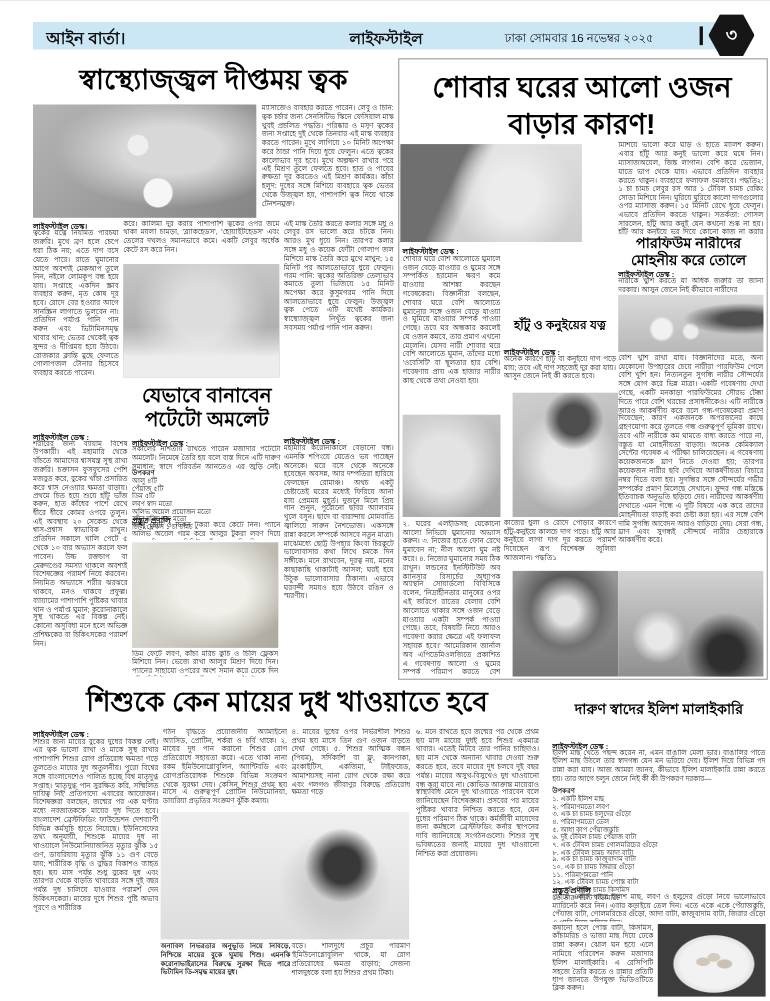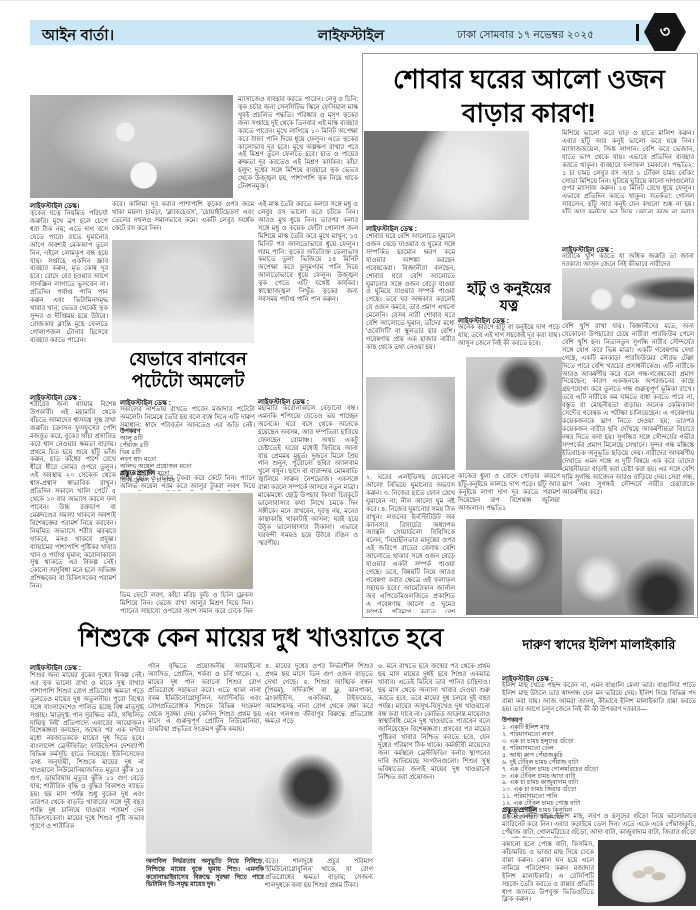--- a/index.html
+++ b/index.html
@@ -34,27 +34,28 @@
   #edge-rule{border-left:1px dashed #b9b9b9;width:0;}
 </style>
 </head>
 <body>
 
 <div id="page">
 
   <div id="hdrbar" class="abs" style="left:30px;top:19px;width:642px;height:25px;">
     <span class="abs" style="left:12px;top:3px;font-size:15px;font-weight:700;">আইন বার্তা।</span>
     <span class="abs" style="left:0;right:0;top:4px;text-align:center;font-size:14px;font-weight:700;">লাইফস্টাইল</span>
-    <span class="abs" style="right:78px;top:7px;font-size:10.5px;">ঢাকা সোমবার ১৭ নভেম্বর ২০২৫</span>
+    <span class="abs" style="right:78px;top:7px;font-size:10.5px;">ঢাকা সোমবার 16 নভেম্বর ২০২৫</span>
   </div>
   <div class="abs" style="left:636px;top:23px;width:3px;height:17px;background:#111;"></div>
   <div id="badge" class="abs" style="left:644px;top:12px;width:42px;height:38px;">
     <span>৩</span>
   </div>
 
+  <div class="abs hd nowrap" style="left:30px;top:55px;width:328px;height:36px;font-size:25px;">স্বাস্থ্যোজ্জ্বল দীপ্তময় ত্বক</div>
   <div class="abs ph p-spa" style="left:30px;top:94px;width:203px;height:103px;"></div>
   <div class="abs body" style="left:238px;top:94px;width:120px;height:104px;">ম্যাসাজেও ব্যবহার করতে পারেন। লেবু ও চিনি: ত্বক চর্চার জন্য সেনসিটিভ স্কিনে ফেসিয়াল মাস্ক খুবই প্রচলিত পদ্ধতি। পরিষ্কার ও মসৃণ ত্বকের জন্য সপ্তাহে দুই থেকে তিনবার এই মাস্ক ব্যবহার করতে পারেন। মুখে লাগিয়ে ১০ মিনিট অপেক্ষা করে ঠান্ডা পানি দিয়ে ধুয়ে ফেলুন। এতে ত্বকের কালোভাব দূর হবে। মুখে অল্পক্ষণ রাখার পরে এই মিশ্রণ তুলে ফেলতে হবে। হাত ও পায়ের রুক্ষতা দূর করতেও এই মিশ্রণ কার্যকর। কাঁচা হলুদ: দুধের সঙ্গে মিশিয়ে ব্যবহারে ত্বক ভেতর থেকে উজ্জ্বল হয়, পাশাপাশি ত্বক নিয়ে থাকে টেনশনমুক্ত।</div>
   <div class="abs byline" style="left:30px;top:199px;width:110px;">লাইফস্টাইল ডেস্ক।</div>
   <div class="abs body" style="left:30px;top:208px;width:78px;height:134px;">ত্বকের যত্নে নিয়মিত পরিচর্যা জরুরি। মুখে ব্রণ হলে চেপে ধরা ঠিক নয়; এতে দাগ বসে যেতে পারে। রাতে ঘুমানোর আগে অবশ্যই মেকআপ তুলে নিন, নইলে লোমকূপ বন্ধ হয়ে যায়। সপ্তাহে একদিন স্ক্রাব ব্যবহার করুন, মৃত কোষ দূর হবে। রোদে বের হওয়ার আগে সানস্ক্রিন লাগাতে ভুলবেন না। প্রতিদিন পর্যাপ্ত পানি পান করুন এবং ভিটামিনসমৃদ্ধ খাবার খান; ভেতর থেকেই ত্বক সুন্দর ও দীপ্তিময় হয়ে উঠবে। রোজকার ক্লান্তি মুছে ফেলতে গোলাপজল টোনার হিসেবে ব্যবহার করতে পারেন।</div>
   <div class="abs body" style="left:112px;top:199px;width:142px;height:38px;">করে। কালিমা দূর করার পাশাপাশি ত্বকের ওপর জমে থাকা ময়লা চামড়া, 'ব্ল্যাকহেডস', 'হোয়াইটহেডস' এবং তেলের দখলও সমানভাবে কমে। একটি লেবুর অর্ধেক কেটে রস করে নিন।</div>
   <div class="abs ph p-wash" style="left:112px;top:239px;width:142px;height:103px;"></div>
   <div class="abs body" style="left:258px;top:199px;width:100px;height:143px;">এই মাস্ক তৈরি করতে কলার সঙ্গে মধু ও লেবুর রস ভালো করে চটকে নিন। আরও মুখ ধুয়ে নিন। তারপর কলার সঙ্গে মধু ও কয়েক ফোঁটা গোলাপ জল মিশিয়ে মাস্ক তৈরি করে মুখে মাখুন; ১৫ মিনিট পর আলতোভাবে ধুয়ে ফেলুন। গরম পানি: ত্বকের অতিরিক্ত তেলাভাব কমাতে তুলা ভিজিয়ে ১৫ মিনিট অপেক্ষা করে কুসুমগরম পানি দিয়ে আলতোভাবে ধুয়ে ফেলুন। উজ্জ্বল ত্বক পেতে এটি যথেষ্ট কার্যকর। স্বাস্থ্যোজ্জ্বল নিখুঁত ত্বকের জন্য সবসময় পর্যাপ্ত পানি পান করুন।</div>
 
   <div class="abs byline" style="left:30px;top:391px;width:86px;">লাইফস্টাইল ডেস্ক :</div>
   <div class="abs body" style="left:30px;top:399px;width:86px;height:213px;">শরীরের জন্য ব্যায়াম বিশেষ উপকারী। এই মহামারি থেকে বাঁচতে আমাদের শ্বাসযন্ত্র সুস্থ রাখা জরুরি। চক্রাসন ফুসফুসের পেশি মজবুত করে, বুকের খাঁচা প্রসারিত করে শ্বাস নেওয়ার ক্ষমতা বাড়ায়। প্রথমে চিত হয়ে শুয়ে হাঁটু ভাঁজ করুন, হাত কাঁধের পাশে রেখে ধীরে ধীরে কোমর ওপরে তুলুন। এই অবস্থায় ২০ সেকেন্ড থেকে শ্বাস-প্রশ্বাস স্বাভাবিক রাখুন। প্রতিদিন সকালে খালি পেটে ৫ থেকে ১০ বার অভ্যাস করলে ফল পাবেন। উচ্চ রক্তচাপ বা মেরুদণ্ডের সমস্যা থাকলে অবশ্যই বিশেষজ্ঞের পরামর্শ নিয়ে করবেন। নিয়মিত অভ্যাসে শরীর ঝরঝরে থাকবে, মনও থাকবে প্রফুল্ল। ব্যায়ামের পাশাপাশি পুষ্টিকর খাবার খান ও পর্যাপ্ত ঘুমান; করোনাকালে সুস্থ থাকতে এর বিকল্প নেই। কোনো অসুবিধা মনে হলে অভিজ্ঞ প্রশিক্ষকের বা চিকিৎসকের পরামর্শ নিন।</div>
@@ -81,28 +82,29 @@
   <div class="abs body" style="left:258px;top:403px;width:100px;height:210px;">মহামারি করোনাকালে বেড়ানো বন্ধ। এমনকি শপিংয়ে যেতেও ভয় পাচ্ছেন অনেকে। ঘরে বসে থেকে অনেকে হয়েছেন অবসন্ন, আর দম্পতিরা হারিয়ে ফেলছেন রোমাঞ্চ। অথচ একটু চেষ্টাতেই ঘরের মধ্যেই ফিরিয়ে আনা যায় প্রেমময় মুহূর্ত। দুজনে মিলে প্রিয় গান শুনুন, পুরোনো ছবির অ্যালবাম খুলে বসুন। ছাদে বা বারান্দায় মোমবাতি জ্বালিয়ে সারুন নৈশভোজ। একসঙ্গে রান্না করলে সম্পর্কে আসবে নতুন মাত্রা। মাঝেমধ্যে ছোট্ট উপহার কিংবা চিরকুটে ভালোবাসার কথা লিখে চমকে দিন সঙ্গীকে। মনে রাখবেন, দূরত্ব নয়, মনের কাছাকাছি থাকাটাই আসল; ঘরই হয়ে উঠুক ভালোবাসার ঠিকানা। এভাবে ঘরবন্দী সময়ও হয়ে উঠবে রঙিন ও স্মরণীয়।</div>
 
   <div id="artbox" class="abs" style="left:362px;top:52px;width:334px;height:563px;"></div>
   <div class="abs hd" style="left:366px;top:58px;width:326px;height:76px;font-size:26px;line-height:1.3;text-align:center;">শোবার ঘরের আলো ওজন বাড়ার কারণ!</div>
   <div class="abs ph p-sleep" style="left:364px;top:130px;width:165px;height:89px;"></div>
   <div class="abs byline" style="left:366px;top:222px;width:100px;">লাইফস্টাইল ডেস্ক :</div>
   <div class="abs body" style="left:366px;top:231px;width:89px;height:143px;">শোবার ঘরে বেশি আলোতে ঘুমালে ওজন বেড়ে যাওয়ার ও ঘুমের সঙ্গে সম্পর্কিত হরমোন ক্ষরণ কমে যাওয়ার আশঙ্কা করছেন গবেষকেরা। বিজ্ঞানীরা বলছেন, শোবার ঘরে বেশি আলোতে ঘুমানোর সঙ্গে ওজন বেড়ে যাওয়া ও ঘুমিয়ে যাওয়ার সম্পর্ক পাওয়া গেছে। তবে ঘর অন্ধকার করলেই যে ওজন কমবে, তার প্রমাণ এখনো মেলেনি। যেসব নারী শোবার ঘরে বেশি আলোতে ঘুমান, তাঁদের মধ্যে 'ওবেসিটি' বা স্থূলতার হার বেশি। গবেষণায় প্রায় এক হাজার নারীর কাছ থেকে তথ্য নেওয়া হয়।</div>
   <div class="abs ph p-elbow" style="left:366px;top:376px;width:89px;height:93px;"></div>
   <div class="abs body" style="left:366px;top:472px;width:89px;height:140px;">২. ঘরের এলইডিসহ যেকোনো আলো নিভিয়ে ঘুমানোর অভ্যাস করুন। ৩. নিজের হাতে ফোন রেখে ঘুমাবেন না; নীল আলো ঘুম নষ্ট করে। ৪. নিজের ঘুমানোর সময় ঠিক রাখুন। লন্ডনের ইনস্টিটিউট অব ক্যানসার রিসার্চের অধ্যাপক অ্যান্থনি সোয়ার্ডলো বিবিসিকে বলেন, 'নিদ্রাহীনতার মানুষের ওপর এই জরিপে রাতের বেলায় বেশি আলোতে থাকার সঙ্গে ওজন বেড়ে যাওয়ার একটা সম্পর্ক পাওয়া গেছে। তবে, বিষয়টি নিয়ে আরও গবেষণা করার ক্ষেত্রে এই ফলাফল সহায়ক হবে।' আমেরিকান জার্নাল অব এপিডেমিওলজিতে প্রকাশিত এ গবেষণায় আলো ও ঘুমের সম্পর্ক পরিমাপ করতে বেশ কয়েকটি মানদণ্ড ব্যবহার করা হয়েছে।</div>
 
-  <div class="abs hd" style="left:458px;top:280px;width:102px;height:32px;font-size:14px;line-height:1.25;">হাঁটু ও কনুইয়ের যত্ন</div>
+  <div class="abs hd" style="left:458px;top:280px;width:102px;height:32px;font-size:11px;line-height:1.25;">হাঁটু ও কনুইয়ের যত্ন</div>
   <div class="abs byline" style="left:458px;top:314px;width:102px;">লাইফস্টাইল ডেস্ক :</div>
   <div class="abs body" style="left:458px;top:322px;width:102px;height:32px;">অনেক কারণে হাঁটু বা কনুইয়ে দাগ পড়ে যায়; তবে এই দাগ সহজেই দূর করা যায়। আসুন জেনে নিই কী করতে হবে।</div>
   <div class="abs ph p-knees" style="left:466px;top:356px;width:96px;height:113px;"></div>
   <div class="abs body" style="left:458px;top:471px;width:102px;height:45px;">কাজের ধুলা ও রোদে পোড়ার কারণে হাঁটু-কনুইয়ে কালচে দাগ পড়ে। হাঁটু আর কনুইয়ে লাগা দাগ দূর করতে পরামর্শ দিয়েছেন রূপ বিশেষজ্ঞ জুলিয়া আজলান। পদ্ধতি১</div>
   <div class="abs ph p-portrait" style="left:466px;top:518px;width:96px;height:96px;"></div>
   <div class="abs body" style="left:562px;top:128px;width:132px;height:84px;">মিশিয়ে ভালো করে ঘাড় ও হাতে মালিশ করুন। এবার হাঁটু আর কনুই ভালো করে ঘষে নিন। ম্যাসাজঅয়েল, জিঙ্ক লাগান। বেশি করে ভেজান, যাতে ভাপ থেকে যায়। এভাবে প্রতিদিন ব্যবহার করতে থাকুন। ব্যবহারে ফলাফল চমকাবে। পদ্ধতি২: ১ চা চামচ লেবুর রস আর ১ টেবিল চামচ বেকিং সোডা মিশিয়ে নিন। ঘুরিয়ে ঘুরিয়ে কালো দাগগুলোর ওপর ম্যাসাজ করুন। ১৫ মিনিট রেখে ধুয়ে ফেলুন। এভাবে প্রতিদিন করতে থাকুন। সতর্কতা: গোসল সারলেন, হাঁটু আর কনুই যেন কখনো শুষ্ক না হয়। হাঁটু আর কনুইয়ে ভর দিয়ে কোনো কাজ না করার চেষ্টা করুন।</div>
 
+  <div class="abs hd" style="left:558px;top:214px;width:136px;height:28px;font-size:13px;line-height:1.2;">পারফিউম নারীদের মোহনীয় করে তোলে</div>
   <div class="abs byline" style="left:562px;top:243px;width:132px;">লাইফস্টাইল ডেস্ক :</div>
   <div class="abs body" style="left:562px;top:251px;width:132px;height:15px;">নারীকে খুশি করতে যা অধিক জরুরি তা জানা দরকার। আসুন জেনে নিই কীভাবে নারীদের</div>
   <div class="abs ph p-spray" style="left:562px;top:267px;width:132px;height:52px;"></div>
   <div class="abs body" style="left:562px;top:321px;width:132px;height:195px;">বেশি খুশি রাখা যায়। বিজ্ঞানীদের মতে, অন্য যেকোনো উপহারের চেয়ে নারীরা পারফিউম পেলে বেশি খুশি হন। নিত্যনতুন সুগন্ধি নারীর সৌন্দর্যের সঙ্গে যোগ করে ভিন্ন মাত্রা। একটি গবেষণায় দেখা গেছে, একটি মনকাড়া পারফিউমের সৌরভ টেক্কা দিতে পারে বেশি খরচের প্রসাধনীকেও। এটি নারীকে আরও আকর্ষণীয় করে বলে গন্ধ-গবেষকেরা প্রমাণ দিয়েছেন; কারণ একজনকে অপরজনের কাছে গ্রহণযোগ্য করে তুলতে গন্ধ গুরুত্বপূর্ণ ভূমিকা রাখে। তবে এটি নারীকে কম ঘামতে বাধ্য করতে পারে না, বস্তুত যা মোহনীয়তা বাড়ায়। অনেক কেমিক্যাল সেন্টের গবেষক এ পরীক্ষা চালিয়েছেন। এ গবেষণায় কয়েকজনকে ঘ্রাণ নিতে দেওয়া হয়; তারপর কয়েকজন নারীর ছবি দেখিয়ে আকর্ষণীয়তা বিচারে নম্বর দিতে বলা হয়। সুগন্ধির সঙ্গে সৌন্দর্যের গভীর সম্পর্কের প্রমাণ মিলেছে সেখানে। সুন্দর গন্ধ মস্তিষ্কে ইতিবাচক অনুভূতি ছড়িয়ে দেয়। নারীদের আকর্ষণীয় দেখাতে এমন গন্ধে এ দুটি বিষয়ে এক করে তাদের মোহনীয়তা বাড়াই করা চেষ্টা করা হয়। এর সঙ্গে বেশি দামি সুগন্ধি আবেদন আরও বাড়িয়ে দেয়। সেরা গন্ধ, ঘ্রাণ এবং সুগন্ধই সৌন্দর্যে নারীর চেহারাকে আকর্ষণীয় করে।</div>
   <div class="abs ph p-atomizer" style="left:562px;top:518px;width:132px;height:96px;"></div>
 
   <div id="edge-rule" class="abs" style="left:697px;top:140px;height:270px;"></div>
 
   <div class="abs hd nowrap" style="left:30px;top:618px;width:462px;height:40px;font-size:25px;">শিশুকে কেন মায়ের দুধ খাওয়াতে হবে</div>
   <div class="abs byline" style="left:30px;top:661px;width:114px;">লাইফস্টাইল ডেস্ক :</div>

